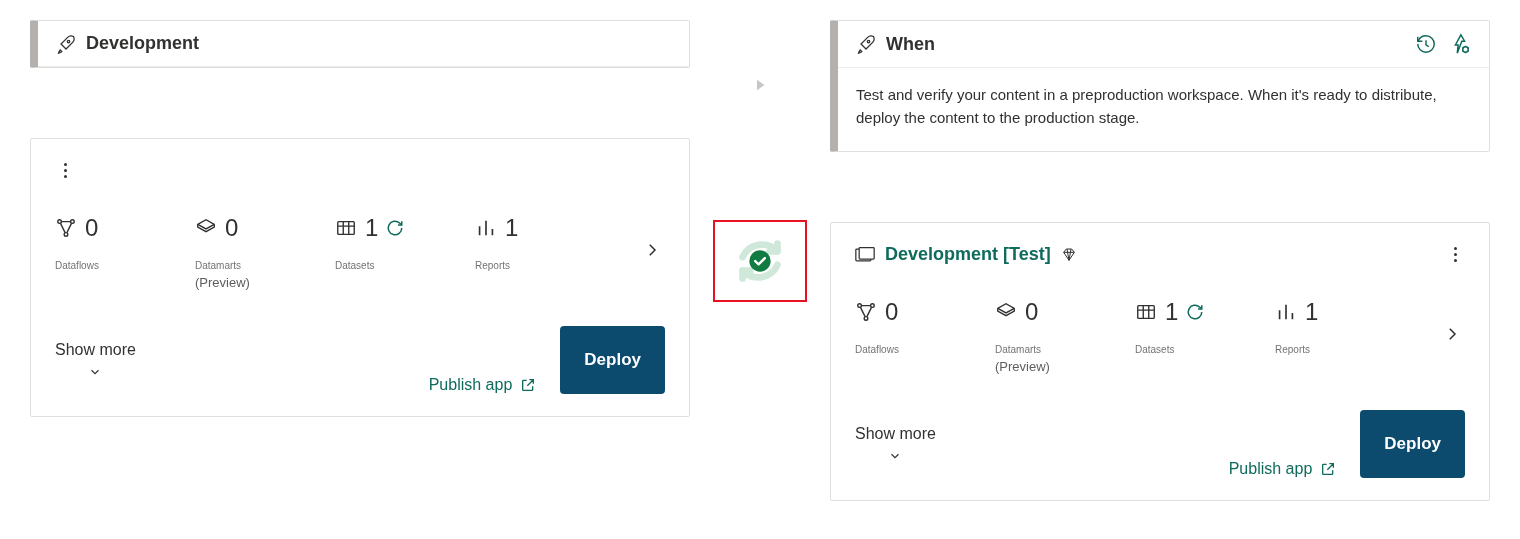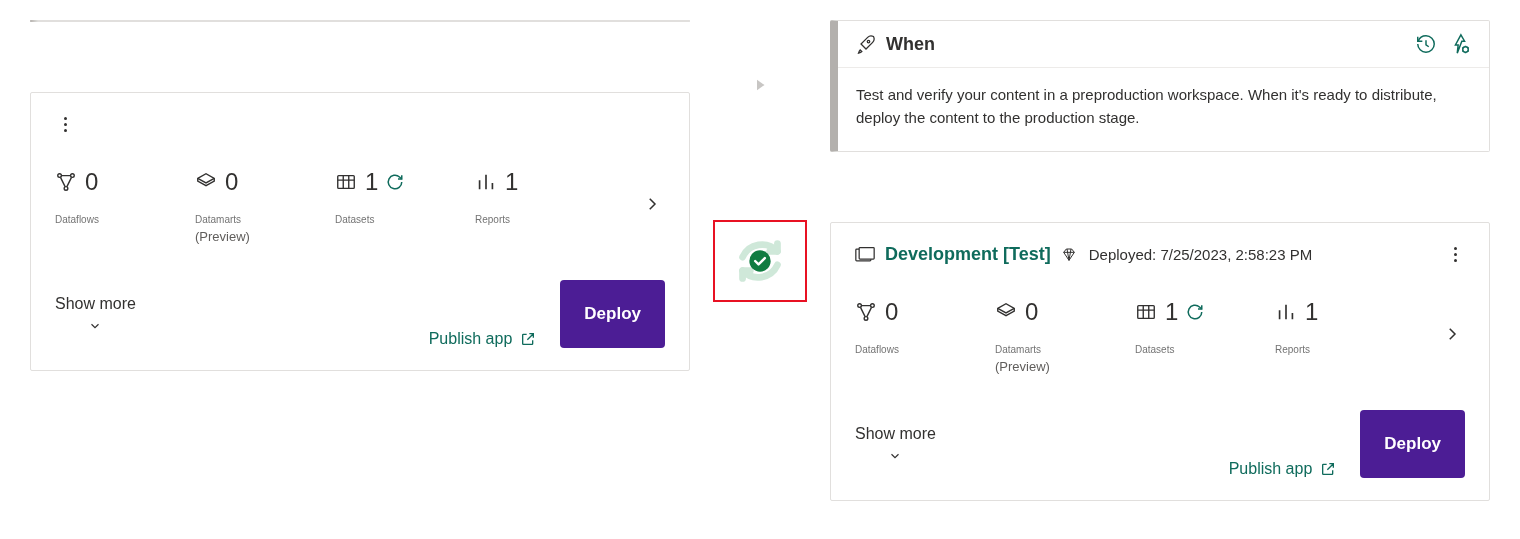--- a/index.html
+++ b/index.html
@@ -46,21 +46,21 @@
   .metric-num { font-size: 24px; font-weight: 400; }
   .metric-label { font-size: 10px; color: #737373; margin-top: 14px; }
   .metric-sub { font-size: 13px; color: #605e5c; }
   .metric-chevron { margin-left: auto; align-self: center; cursor: pointer; padding: 4px; }
 
   .ws-foot { display: flex; align-items: center; justify-content: space-between; margin-top: 36px; }
   .show-more { display: flex; align-items: center; gap: 6px; font-size: 16px; cursor: pointer; color: #323130; flex-direction: column; }
   .foot-actions { display: flex; align-items: flex-end; gap: 24px; }
   .publish-link { display: flex; align-items: center; gap: 8px; color: #0f6b5c; font-size: 16px; cursor: pointer; }
   .deploy-btn {
-    background: #4c1d95; color: #fff; border: none; border-radius: 4px;
+    background: #0c4a6e; color: #fff; border: none; border-radius: 4px;
     padding: 24px 24px; font-size: 17px; font-weight: 600; cursor: pointer;
   }
 
   .kebab { cursor: pointer; padding: 4px; display:flex; flex-direction:column; gap:3px; align-items:center; justify-content:center; width:20px; }
   .kebab span { width:3px; height:3px; background:#323130; border-radius:50%; display:block; }
 
   .sync-box {
     border: 2px solid #e81123; padding: 8px 14px;
     display: flex; align-items: center; justify-content: center;
     position: relative;
@@ -68,20 +68,31 @@
 
   .icon { display:inline-flex; }
 </style>
 </head>
 <body>
 
 <div class="stages">
 
   <div class="stage-col">
     <div class="stage-card">
+      <div class="stage-head">
+        <div class="stage-title-wrap">
+          <span class="icon">
+            <svg width="20" height="20" viewBox="0 0 24 24" fill="none" stroke="#323130" stroke-width="1.5">
+                <path d="M5 19c-1 1-2 4-2 4s3-1 4-2l-2-2zM14 4c3-3 7-1 7-1s2 4-1 7l-8 8-6-6 8-8z"></path>
+                <circle cx="15" cy="9" r="1.5"></circle>
+              </svg>
+          </span>
+          <span class="stage-title">Development</span>
+        </div>
+      </div>
     </div>
 
     <div class="ws-card">
       <div class="ws-head">
         <div class="kebab">
             <span></span>
             <span></span>
             <span></span>
           </div>
       </div>
@@ -236,21 +247,20 @@
                 <rect x="5" y="1" width="18" height="14" rx="1" fill="#fff"></rect>
               </svg>
           </span>
           <a class="ws-name">Development [Test]</a>
           <span class="icon">
             <svg width="16" height="16" viewBox="0 0 24 24" fill="none" stroke="#323130" stroke-width="1.5">
                 <path d="M4 8l4-5h8l4 5-8 12L4 8z"></path>
                 <path d="M4 8h16M9 3l3 17M15 3l-3 17"></path>
               </svg>
           </span>
-          <span class="deployed-time">Deployed: 7/25/2023, 2:58:23 PM</span>
         </div>
         <div class="kebab">
             <span></span>
             <span></span>
             <span></span>
           </div>
       </div>
 
       <div class="metrics">
         <div class="metric">

